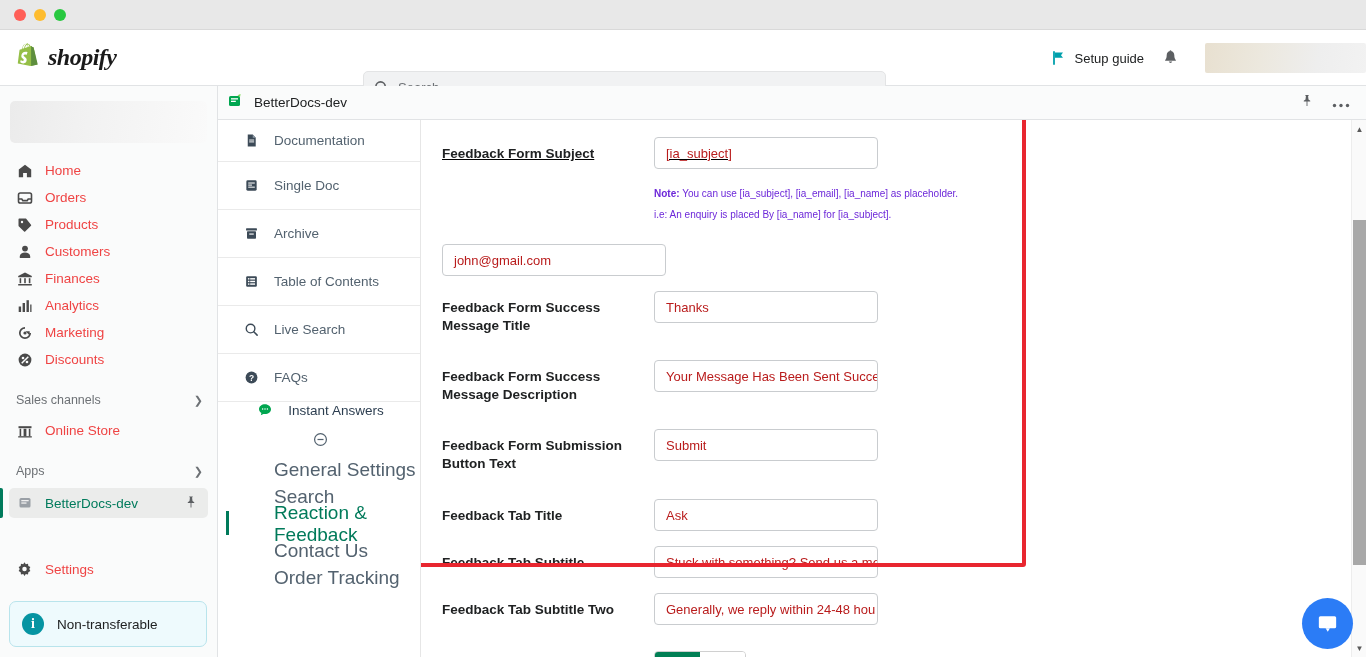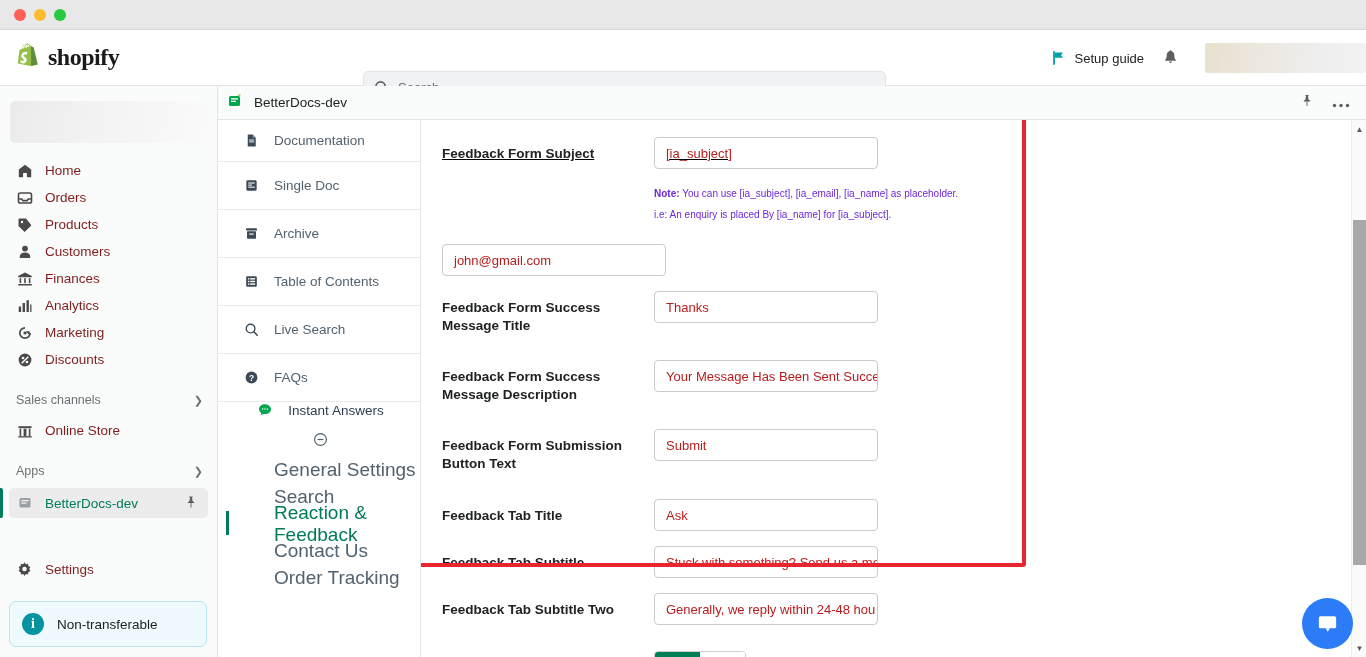--- a/index.html
+++ b/index.html
@@ -32,21 +32,21 @@
     display: flex; align-items: center;
     position: relative;
   }
   .brand {
     display: flex; align-items: center; gap: 8px;
     padding-left: 14px; width: 210px;
   }
   .shopify-bag { width: 26px; height: 30px; }
   .brand-text {
     font-family: "Liberation Serif", serif;
-    font-weight: bold; 
+    font-weight: bold; font-style: italic;
     font-size: 24px; color: #1a1a1a;
     letter-spacing: -0.5px;
   }
   .searchwrap {
     position: absolute; left: 363px; top: 41px;
     width: 523px; height: 32px;
     background: #f1f2f3; border: 1px solid #e3e4e5;
     border-radius: 5px;
     display: flex; align-items: center; gap: 9px;
     padding: 0 10px;
@@ -80,21 +80,21 @@
     padding-top: 10px;
   }
   .store-pill {
     margin: 5px 10px 14px 10px; height: 42px;
     border-radius: 5px;
     background: linear-gradient(100deg,#ebebeb 0%,#f2f2f2 40%,#fafafa 100%);
   }
   .nav-item {
     display: flex; align-items: center; gap: 12px;
     height: 27px; padding: 0 10px 0 16px;
-    font-size: 13.5px; color: #7f1d1d;
+    font-size: 13.5px; color: #ef4444;
     cursor: pointer;
   }
   .nav-item .ico { width: 17px; height: 17px; display: flex; align-items: center; justify-content: center; }
   .nav-section {
     display: flex; align-items: center; justify-content: space-between;
     padding: 0 14px 0 16px; height: 26px;
     font-size: 12.5px; color: #6d7175;
     margin-top: 14px; margin-bottom: 4px;
   }
   .chev { font-size: 11px; color: #6d7175; }

